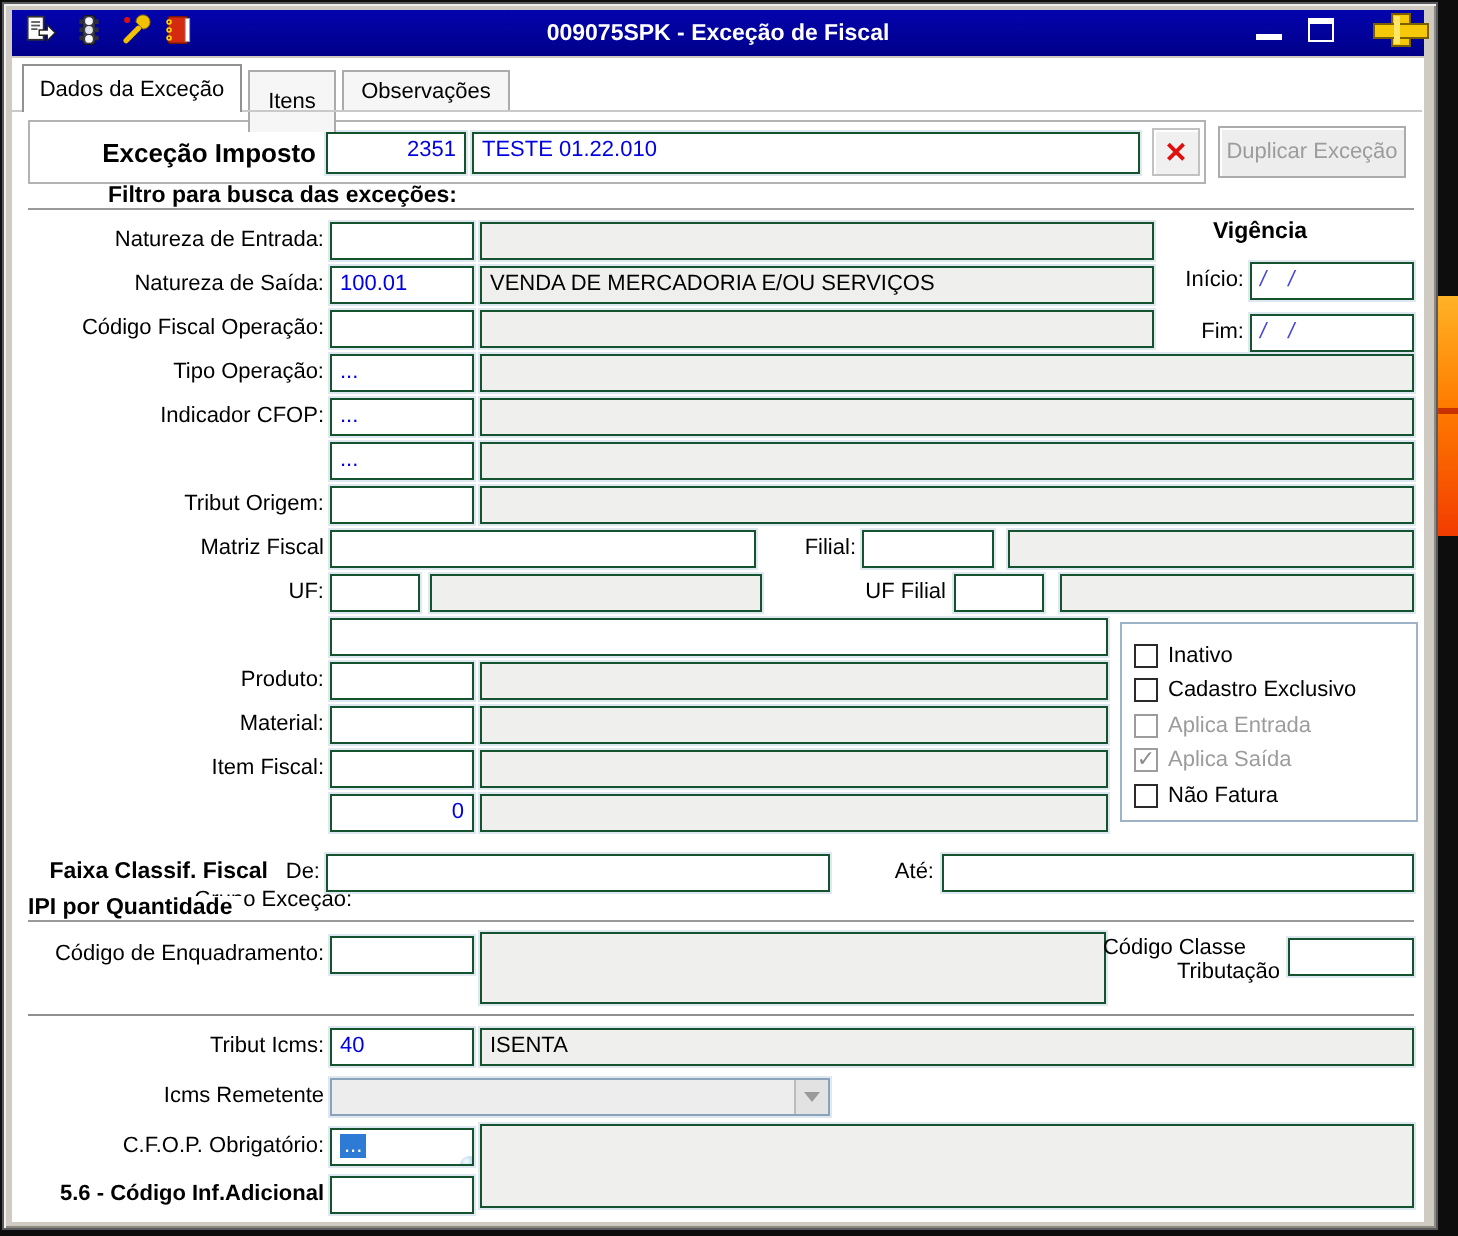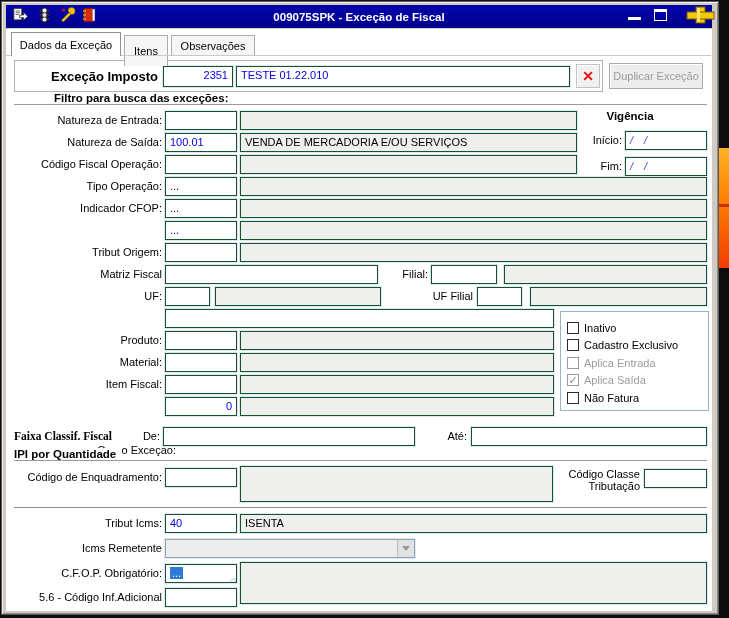--- a/index.html
+++ b/index.html
@@ -238,32 +238,32 @@
       <div class="cbrow disabled">
         <span class="cbbox">✓</span>
         <span class="cblabel">Aplica Saída</span>
       </div>
       <div class="cbrow">
         <span class="cbbox"></span>
         <span class="cblabel">Não Fatura</span>
       </div>
     </div>
 
-  <div class="lbl bold" style="left:14px;top:430px;width:120px;text-align:left;font-size:11.5px;font-family:Liberation Serif, serif;">Faixa Classif. Fiscal</div>
+  <div class="lbl bold" style="left:14px;top:430px;width:120px;text-align:right;font-size:11.5px;">Faixa Classif. Fiscal</div>
   <div class="lbl" style="left:120px;top:430px;width:40px;">De:</div>
   <div class="inp" style="left:163px;top:427px;width:252px;"></div>
   <div class="lbl" style="left:420px;top:430px;width:47px;">Até:</div>
   <div class="inp" style="left:471px;top:427px;width:236px;"></div>
 
   <div class="sect" style="left:14px;top:448px;">IPI por Quantidade</div>
   <div class="rule" style="left:14px;top:460px;width:693px;"></div>
   <div class="lbl" style="left:20px;top:471px;width:142px;">Código de Enquadramento:</div>
   <div class="inp" style="left:165px;top:468px;width:72px;"></div>
   <div class="inp ro" style="left:240px;top:466px;width:313px;height:36px;"></div>
-  <div class="lbl" style="left:545px;top:468px;width:95px;">Código Classe</div>
+  <div class="lbl" style="left:528px;top:468px;width:95px;">Código Classe</div>
   <div class="lbl" style="left:545px;top:480px;width:95px;">Tributação</div>
   <div class="inp" style="left:644px;top:469px;width:63px;"></div>
 
   <div class="groove" style="left:14px;top:507px;width:693px;"></div>
 
   <div class="lbl" style="left:20px;top:517px;width:142px;">Tribut Icms:</div>
   <div class="inp" style="left:165px;top:514px;width:72px;">40</div>
   <div class="inp ro" style="left:240px;top:514px;width:467px;">ISENTA</div>
 
   <div class="lbl" style="left:20px;top:542px;width:142px;">Icms Remetente</div>
@@ -274,16 +274,16 @@
       </span>
   </div>
 
   <div class="lbl" style="left:20px;top:567px;width:142px;">C.F.O.P. Obrigatório:</div>
   <div class="inp" style="left:165px;top:564px;width:72px;">
     <span class="selval">...</span>
     <span class="lk"></span>
   </div>
   <div class="inp ro" style="left:240px;top:562px;width:467px;height:42px;"></div>
 
-  <div class="lbl" style="left:20px;top:591px;width:142px;">5.6 - Código Inf.Adicional</div>
+  <div class="lbl" style="left:20px;top:591px;width:142px;font-weight:bold;">5.6 - Código Inf.Adicional</div>
   <div class="inp" style="left:165px;top:588px;width:72px;"></div>
 
 </div>
 
 </body></html>

